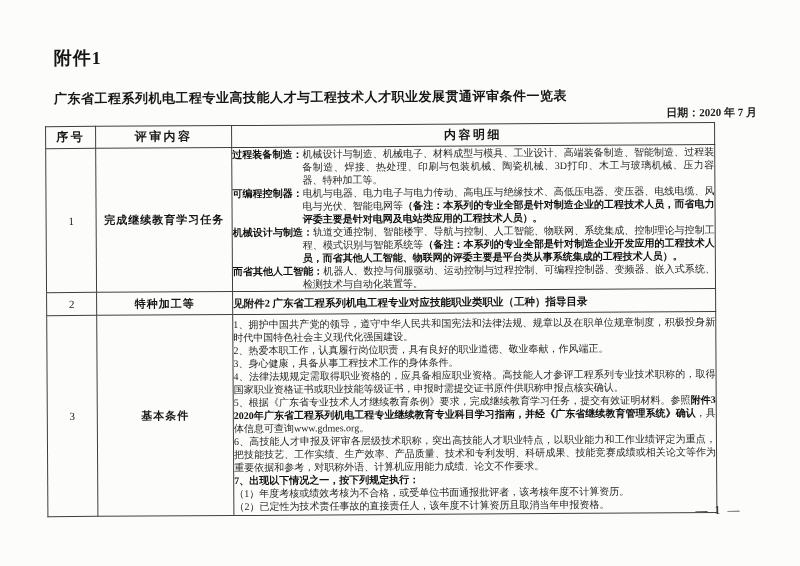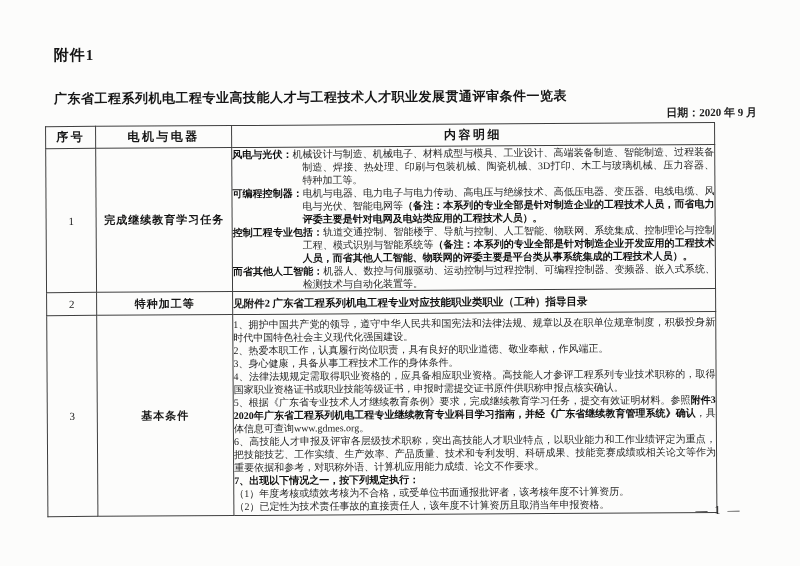--- a/index.html
+++ b/index.html
@@ -10,21 +10,21 @@
     color:#262626;
     -webkit-font-smoothing:antialiased;
   }
   .sheet{
     position:relative;width:800px;height:566px;
     transform:rotate(-0.35deg);
     transform-origin:50% 50%;
   }
   .attachment{
     position:absolute;left:55px;top:44px;
-    font-size:15px;font-weight:bold;color:#161616;letter-spacing:1px;
+    font-size:18px;font-weight:bold;color:#161616;letter-spacing:1px;
   }
   .doc-title{
     position:absolute;left:55px;top:88px;
     font-size:13px;font-weight:bold;color:#161616;letter-spacing:0.5px;white-space:nowrap;
   }
   .doc-date{
     position:absolute;right:42px;top:107px;
     font-size:11px;font-weight:bold;color:#1c1c1c;
   }
   table.review-table{
@@ -76,43 +76,43 @@
 </style>
 </head>
 <body>
 
 <div class="sheet">
 
   <div class="attachment">附件1</div>
 
   <div class="doc-title">广东省工程系列机电工程专业高技能人才与工程技术人才职业发展贯通评审条件一览表</div>
 
-  <div class="doc-date">日期：2020 年 9 月</div>
+  <div class="doc-date">日期：2020 年 7 月</div>
 
   <table class="review-table">
     <colgroup>
         <col class="c1">
         <col class="c2">
         <col class="c3">
       </colgroup>
     <thead>
       <tr class="hdr">
         <th>序号</th>
-        <th>电机与电器</th>
+        <th>评审内容</th>
         <th>内容明细</th>
       </tr>
     </thead>
     <tbody>
       <tr class="r1">
         <td class="no">1</td>
         <td class="cat">完成继续教育学习任务</td>
         <td class="detail">
-          <p class="hang"><span class="b">风电与光伏：</span><span>机械设计与制造、机械电子、材料成型与模具、工业设计、高端装备制造、智能制造、过程装备制造、焊接、热处理、印刷与包装机械、陶瓷机械、3D打印、木工与玻璃机械、压力容器、特种加工等。</span></p>
+          <p class="hang"><span class="b">过程装备制造：</span><span>机械设计与制造、机械电子、材料成型与模具、工业设计、高端装备制造、智能制造、过程装备制造、焊接、热处理、印刷与包装机械、陶瓷机械、3D打印、木工与玻璃机械、压力容器、特种加工等。</span></p>
           <p class="hang"><span class="b">可编程控制器：</span><span>电机与电器、电力电子与电力传动、高电压与绝缘技术、高低压电器、变压器、电线电缆、风电与光伏、智能电网等</span><span class="b">（备注：本系列的专业全部是针对制造企业的工程技术人员，而省电力评委主要是针对电网及电站类应用的工程技术人员）。</span></p>
-          <p class="hang"><span class="b">控制工程专业包括：</span><span>轨道交通控制、智能楼宇、导航与控制、人工智能、物联网、系统集成、控制理论与控制工程、模式识别与智能系统等</span><span class="b">（备注：本系列的专业全部是针对制造企业开发应用的工程技术人员，而省其他人工智能、物联网的评委主要是平台类从事系统集成的工程技术人员）。</span></p>
+          <p class="hang"><span class="b">机械设计与制造：</span><span>轨道交通控制、智能楼宇、导航与控制、人工智能、物联网、系统集成、控制理论与控制工程、模式识别与智能系统等</span><span class="b">（备注：本系列的专业全部是针对制造企业开发应用的工程技术人员，而省其他人工智能、物联网的评委主要是平台类从事系统集成的工程技术人员）。</span></p>
           <p class="hang"><span class="b">而省其他人工智能：</span><span>机器人、数控与伺服驱动、运动控制与过程控制、可编程控制器、变频器、嵌入式系统、检测技术与自动化装置等。</span></p>
         </td>
       </tr>
       <tr class="r2">
         <td class="no">2</td>
         <td class="cat">特种加工等</td>
         <td class="detail">
           <div class="content">见附件2 广东省工程系列机电工程专业对应技能职业类职业（工种）指导目录</div>
         </td>
       </tr>

